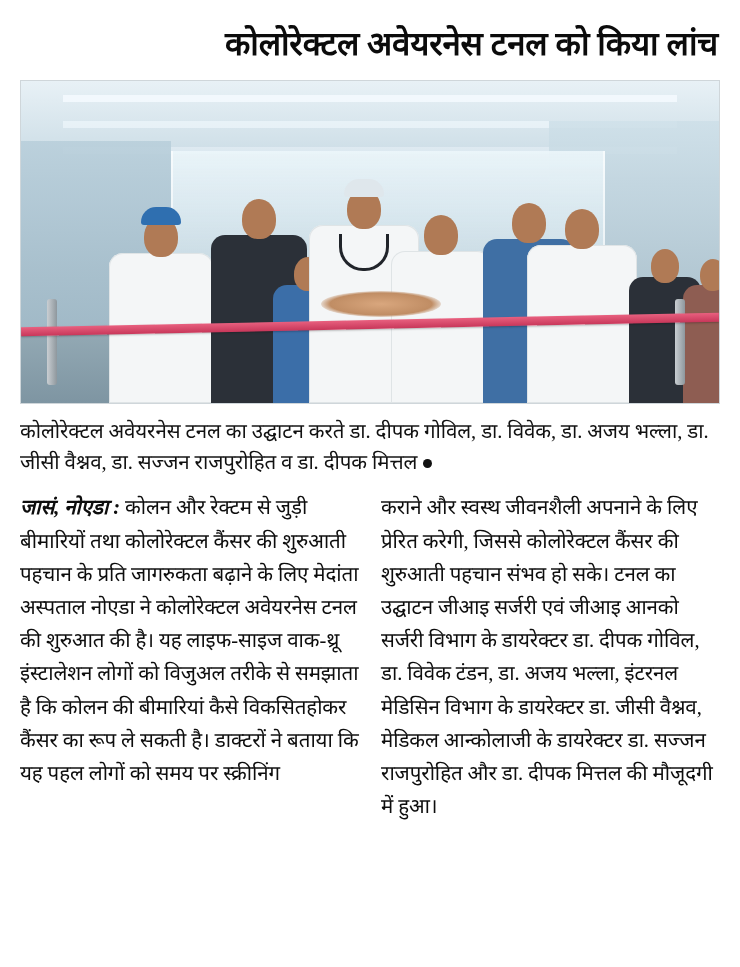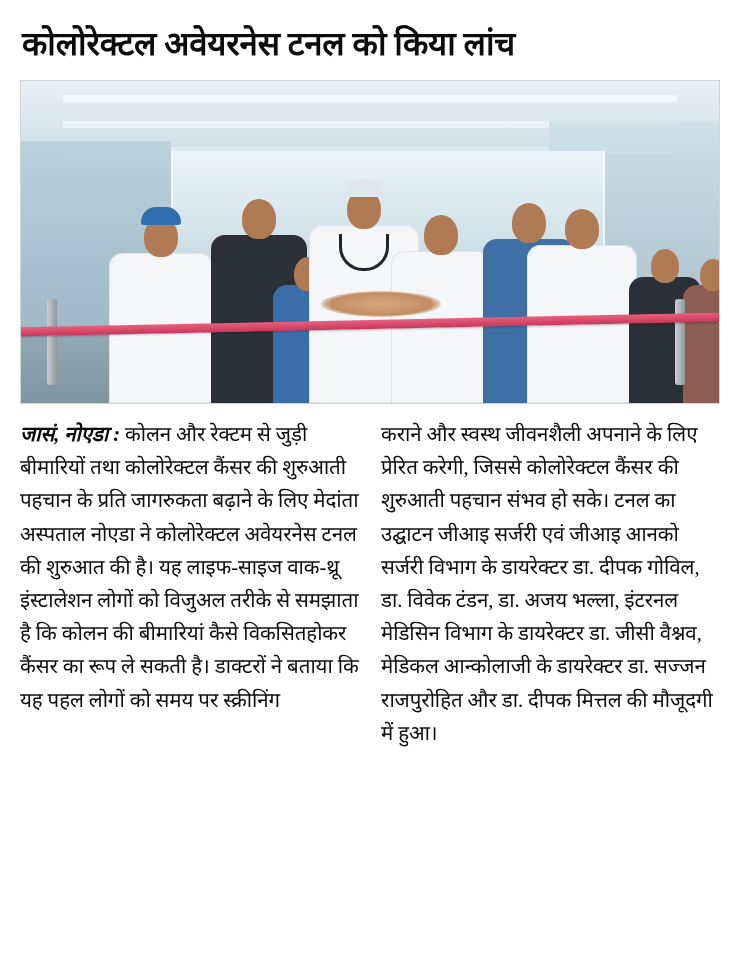--- a/index.html
+++ b/index.html
@@ -22,20 +22,21 @@
     padding: 0;
   }
   .headline {
     font-family: "Liberation Serif", serif;
     font-weight: bold;
     font-size: 33px;
     line-height: 1.15;
     color: #0b0b0b;
     padding: 26px 22px 8px 22px;
     letter-spacing: -0.2px;
+    text-align: right;
   }
   .hr-top {
     height: 2px;
     background: #111;
     margin: 0 20px 0 20px;
     opacity: 0.0;
   }
   .photo-wrap {
     margin: 6px 20px 0 20px;
     position: relative;
@@ -224,19 +225,20 @@
         <div class="head" style="bottom:112px; width:26px; height:32px;"></div>
       </div>
 
       <div class="ph-hands"></div>
       <div class="ribbon-post" style="left:26px;"></div>
       <div class="ribbon-post" style="right:34px;"></div>
       <div class="ribbon"></div>
     </div>
   </div>
 
+  <div class="caption"><span>कोलोरेक्टल अवेयरनेस टनल का उद्घाटन करते डा. दीपक गोविल, डा. विवेक, डा. अजय भल्ला, डा. जीसी वैश्नव, डा. सज्जन राजपुरोहित व डा. दीपक मित्तल</span><span class="dot"></span></div>
 
   <div class="cols">
     <div class="col"><b class="dateline">जासं, नोएडा :</b><span> कोलन और रेक्टम से जुड़ी बीमारियों तथा कोलोरेक्टल कैंसर की शुरुआती पहचान के प्रति जागरुकता बढ़ाने के लिए मेदांता अस्पताल नोएडा ने कोलोरेक्टल अवेयरनेस टनल की शुरुआत की है। यह लाइफ-साइज वाक-थ्रू इंस्टालेशन लोगों को विजुअल तरीके से समझाता है कि कोलन की बीमारियां कैसे विकसितहोकर कैंसर का रूप ले सकती है। डाक्टरों ने बताया कि यह पहल लोगों को समय पर स्क्रीनिंग</span></div>
     <div class="col"><span>कराने और स्वस्थ जीवनशैली अपनाने के लिए प्रेरित करेगी, जिससे कोलोरेक्टल कैंसर की शुरुआती पहचान संभव हो सके। टनल का उद्घाटन जीआइ सर्जरी एवं जीआइ आनको सर्जरी विभाग के डायरेक्टर डा. दीपक गोविल, डा. विवेक टंडन, डा. अजय भल्ला, इंटरनल मेडिसिन विभाग के डायरेक्टर डा. जीसी वैश्नव, मेडिकल आन्कोलाजी के डायरेक्टर डा. सज्जन राजपुरोहित और डा. दीपक मित्तल की मौजूदगी में हुआ।</span></div>
   </div>
 
 </div>
 
 </body></html>

